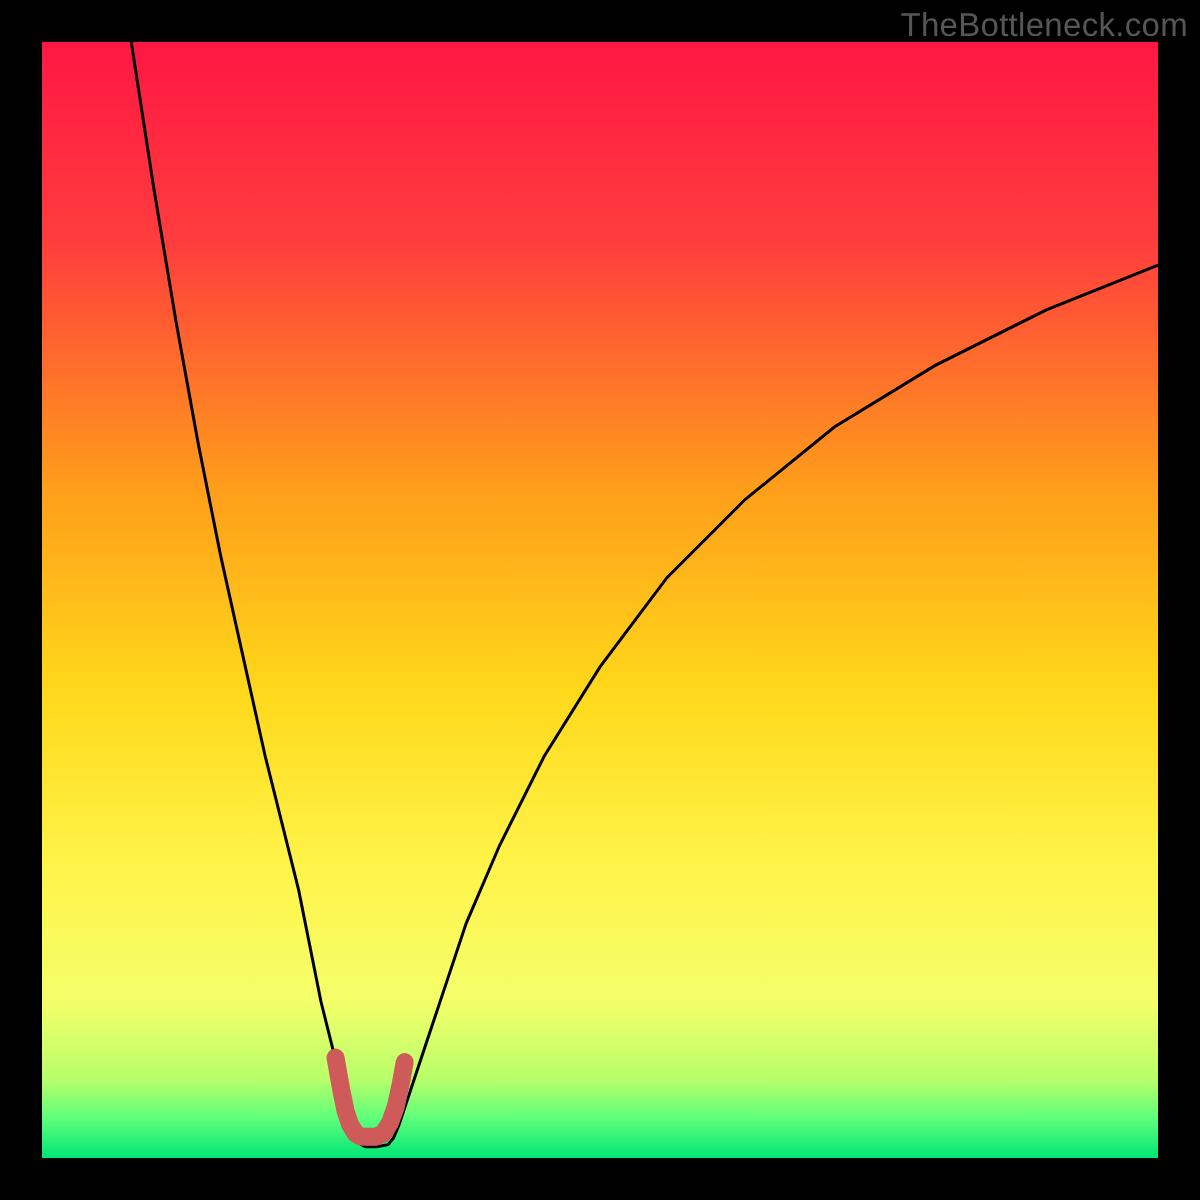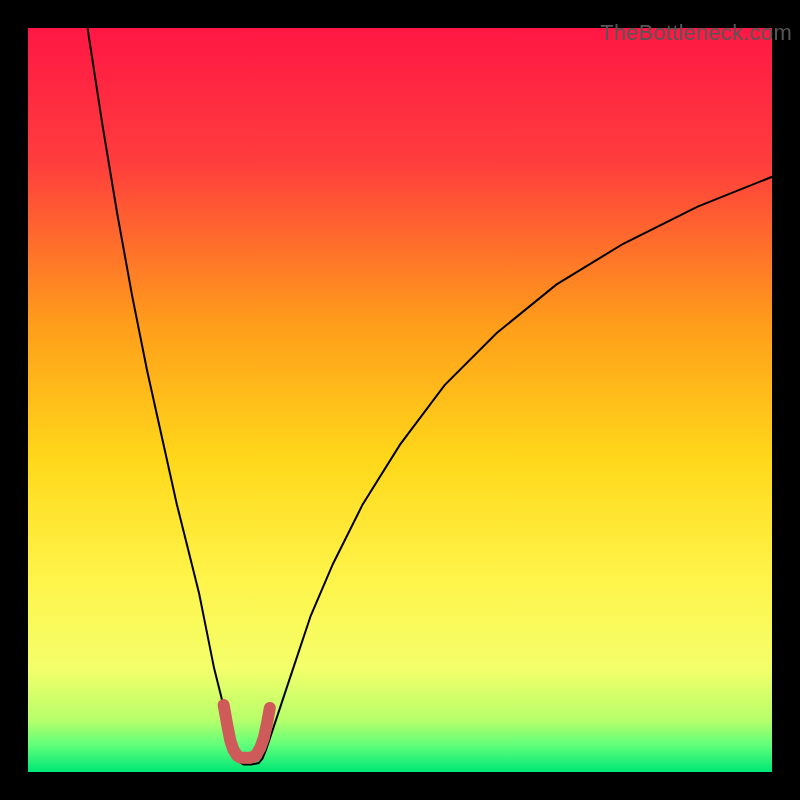--- a/index.html
+++ b/index.html
@@ -20,21 +20,21 @@
   }
   .plot {
     position: absolute;
     left: 0;
     top: 0;
     width: 744px;
     height: 744px;
   }
   .watermark {
     position: absolute;
-    top: 20px;
+    top: 4px;
     right: 8px;
     font-family: Arial, Helvetica, sans-serif;
     font-size: 22px;
     color: #565656;
     letter-spacing: 0.2px;
   }
 </style>
 </head>
 <body>
 

